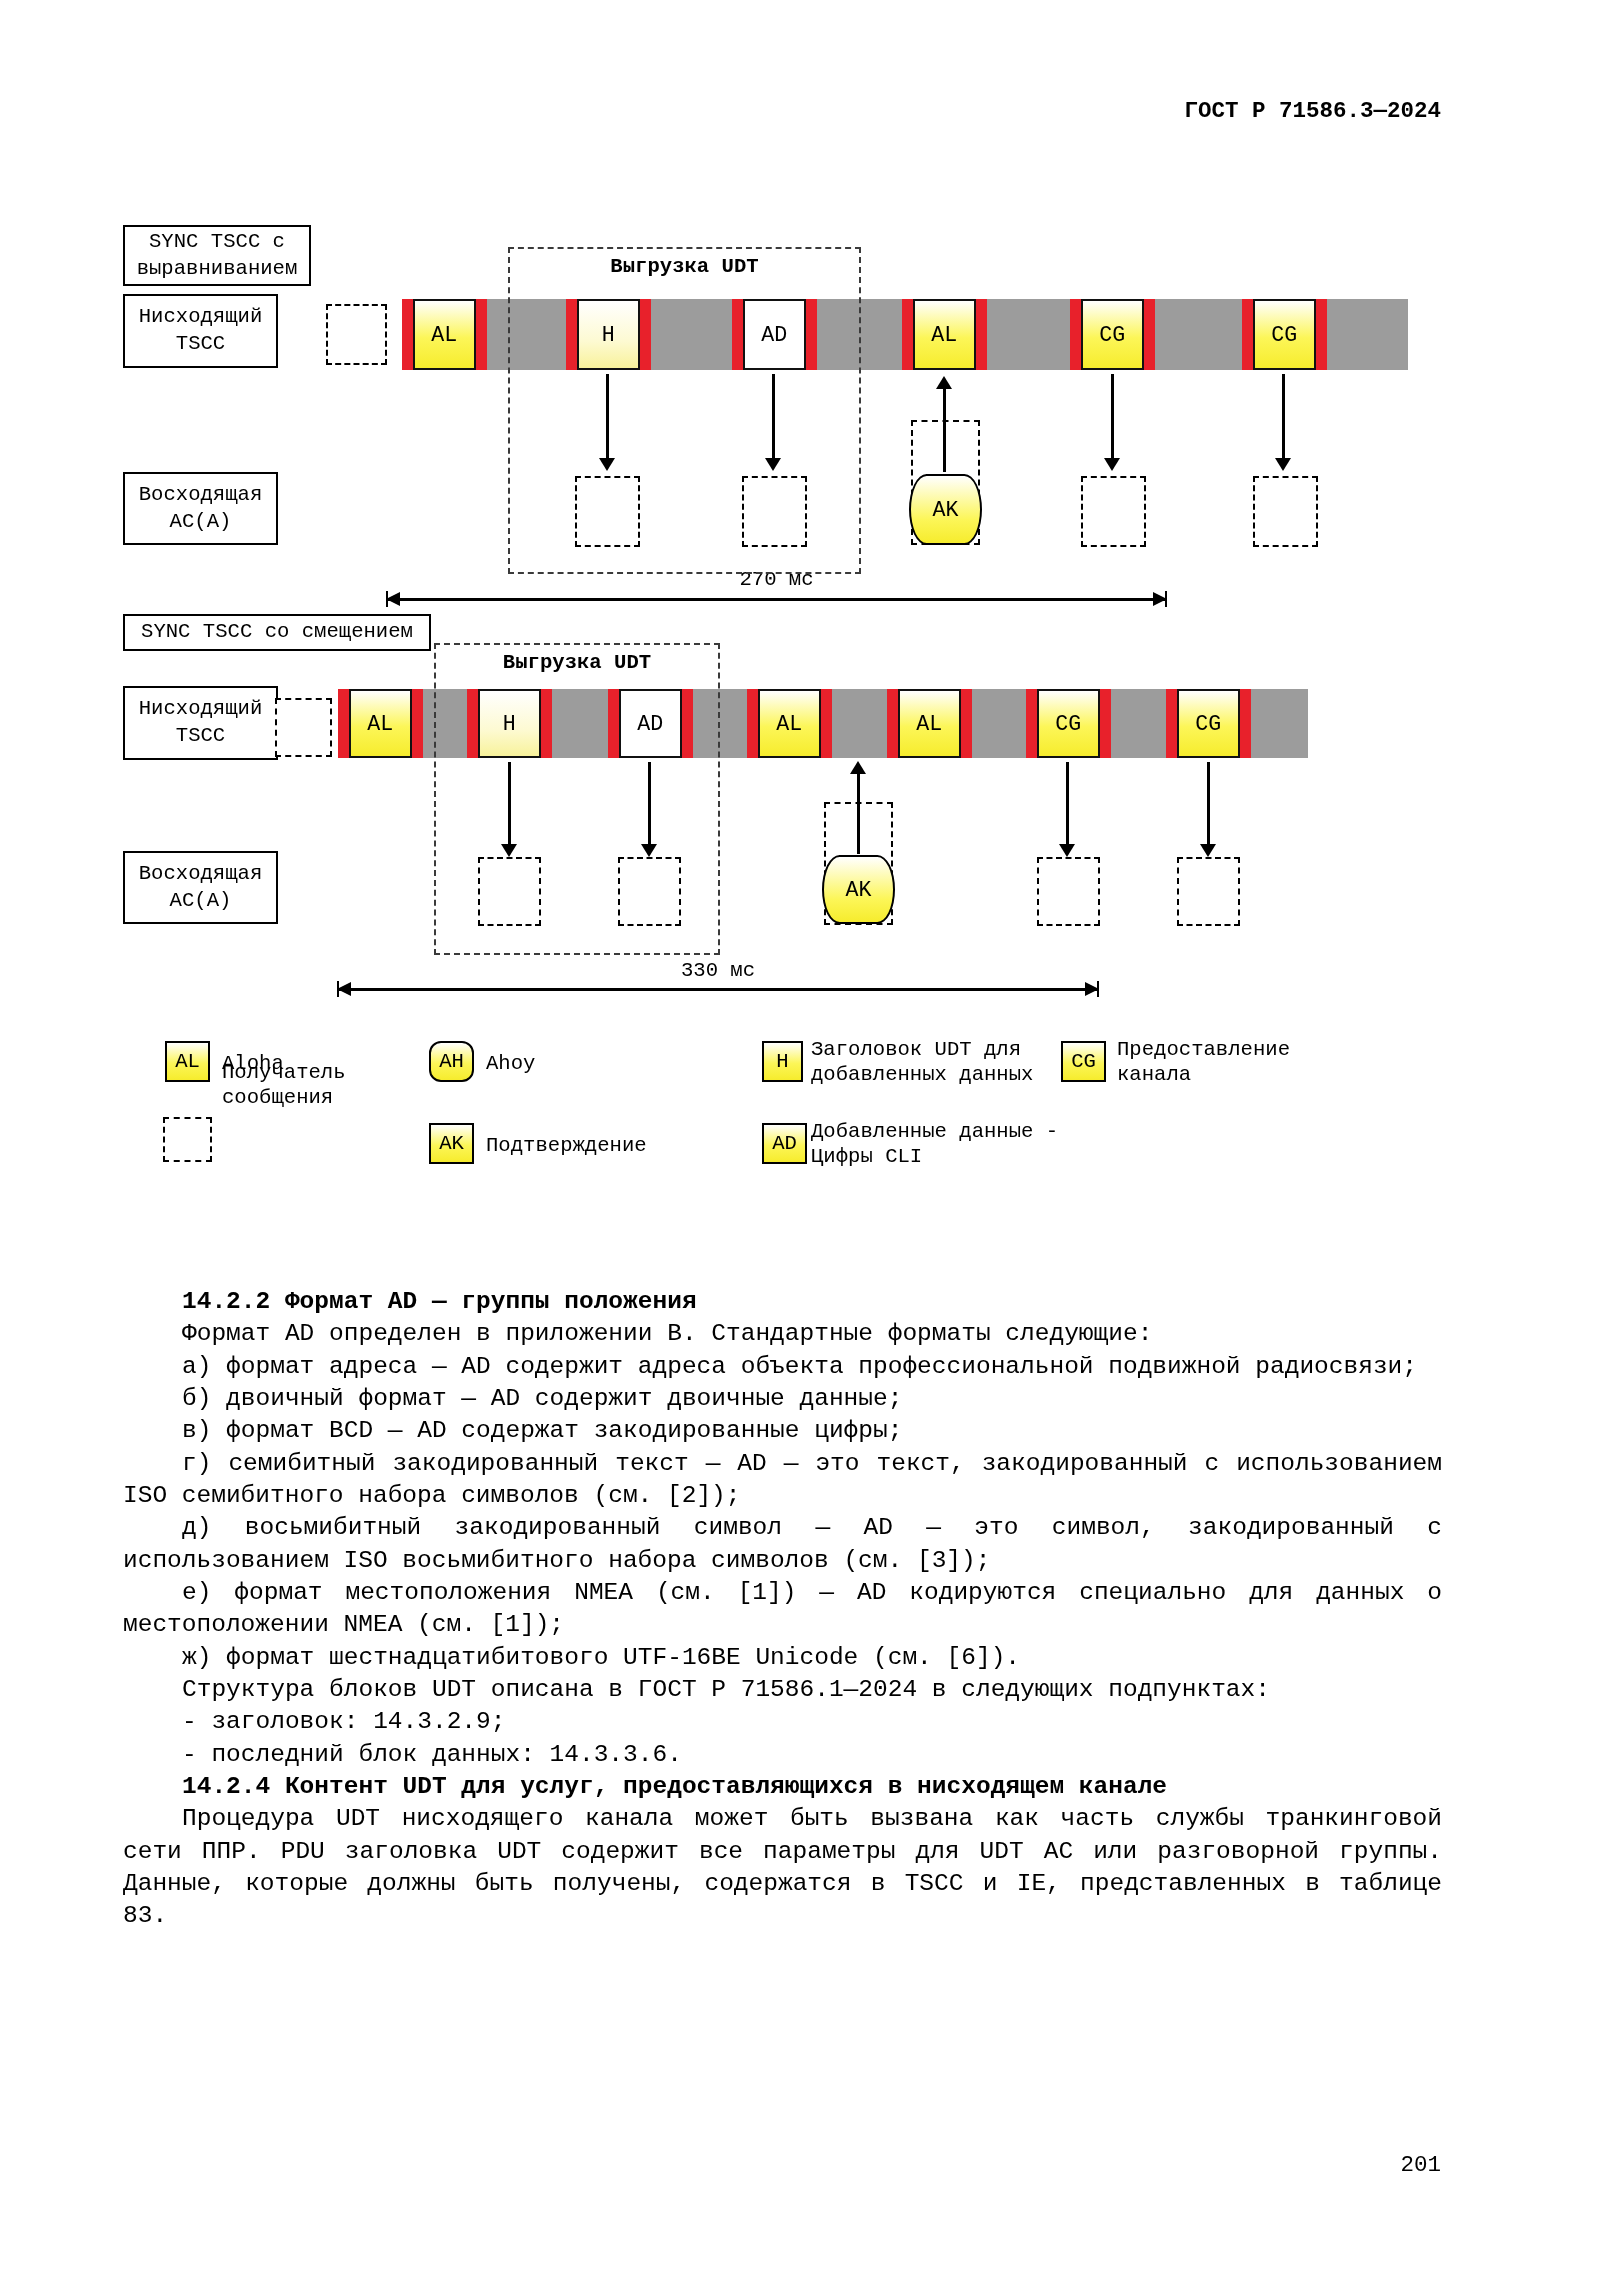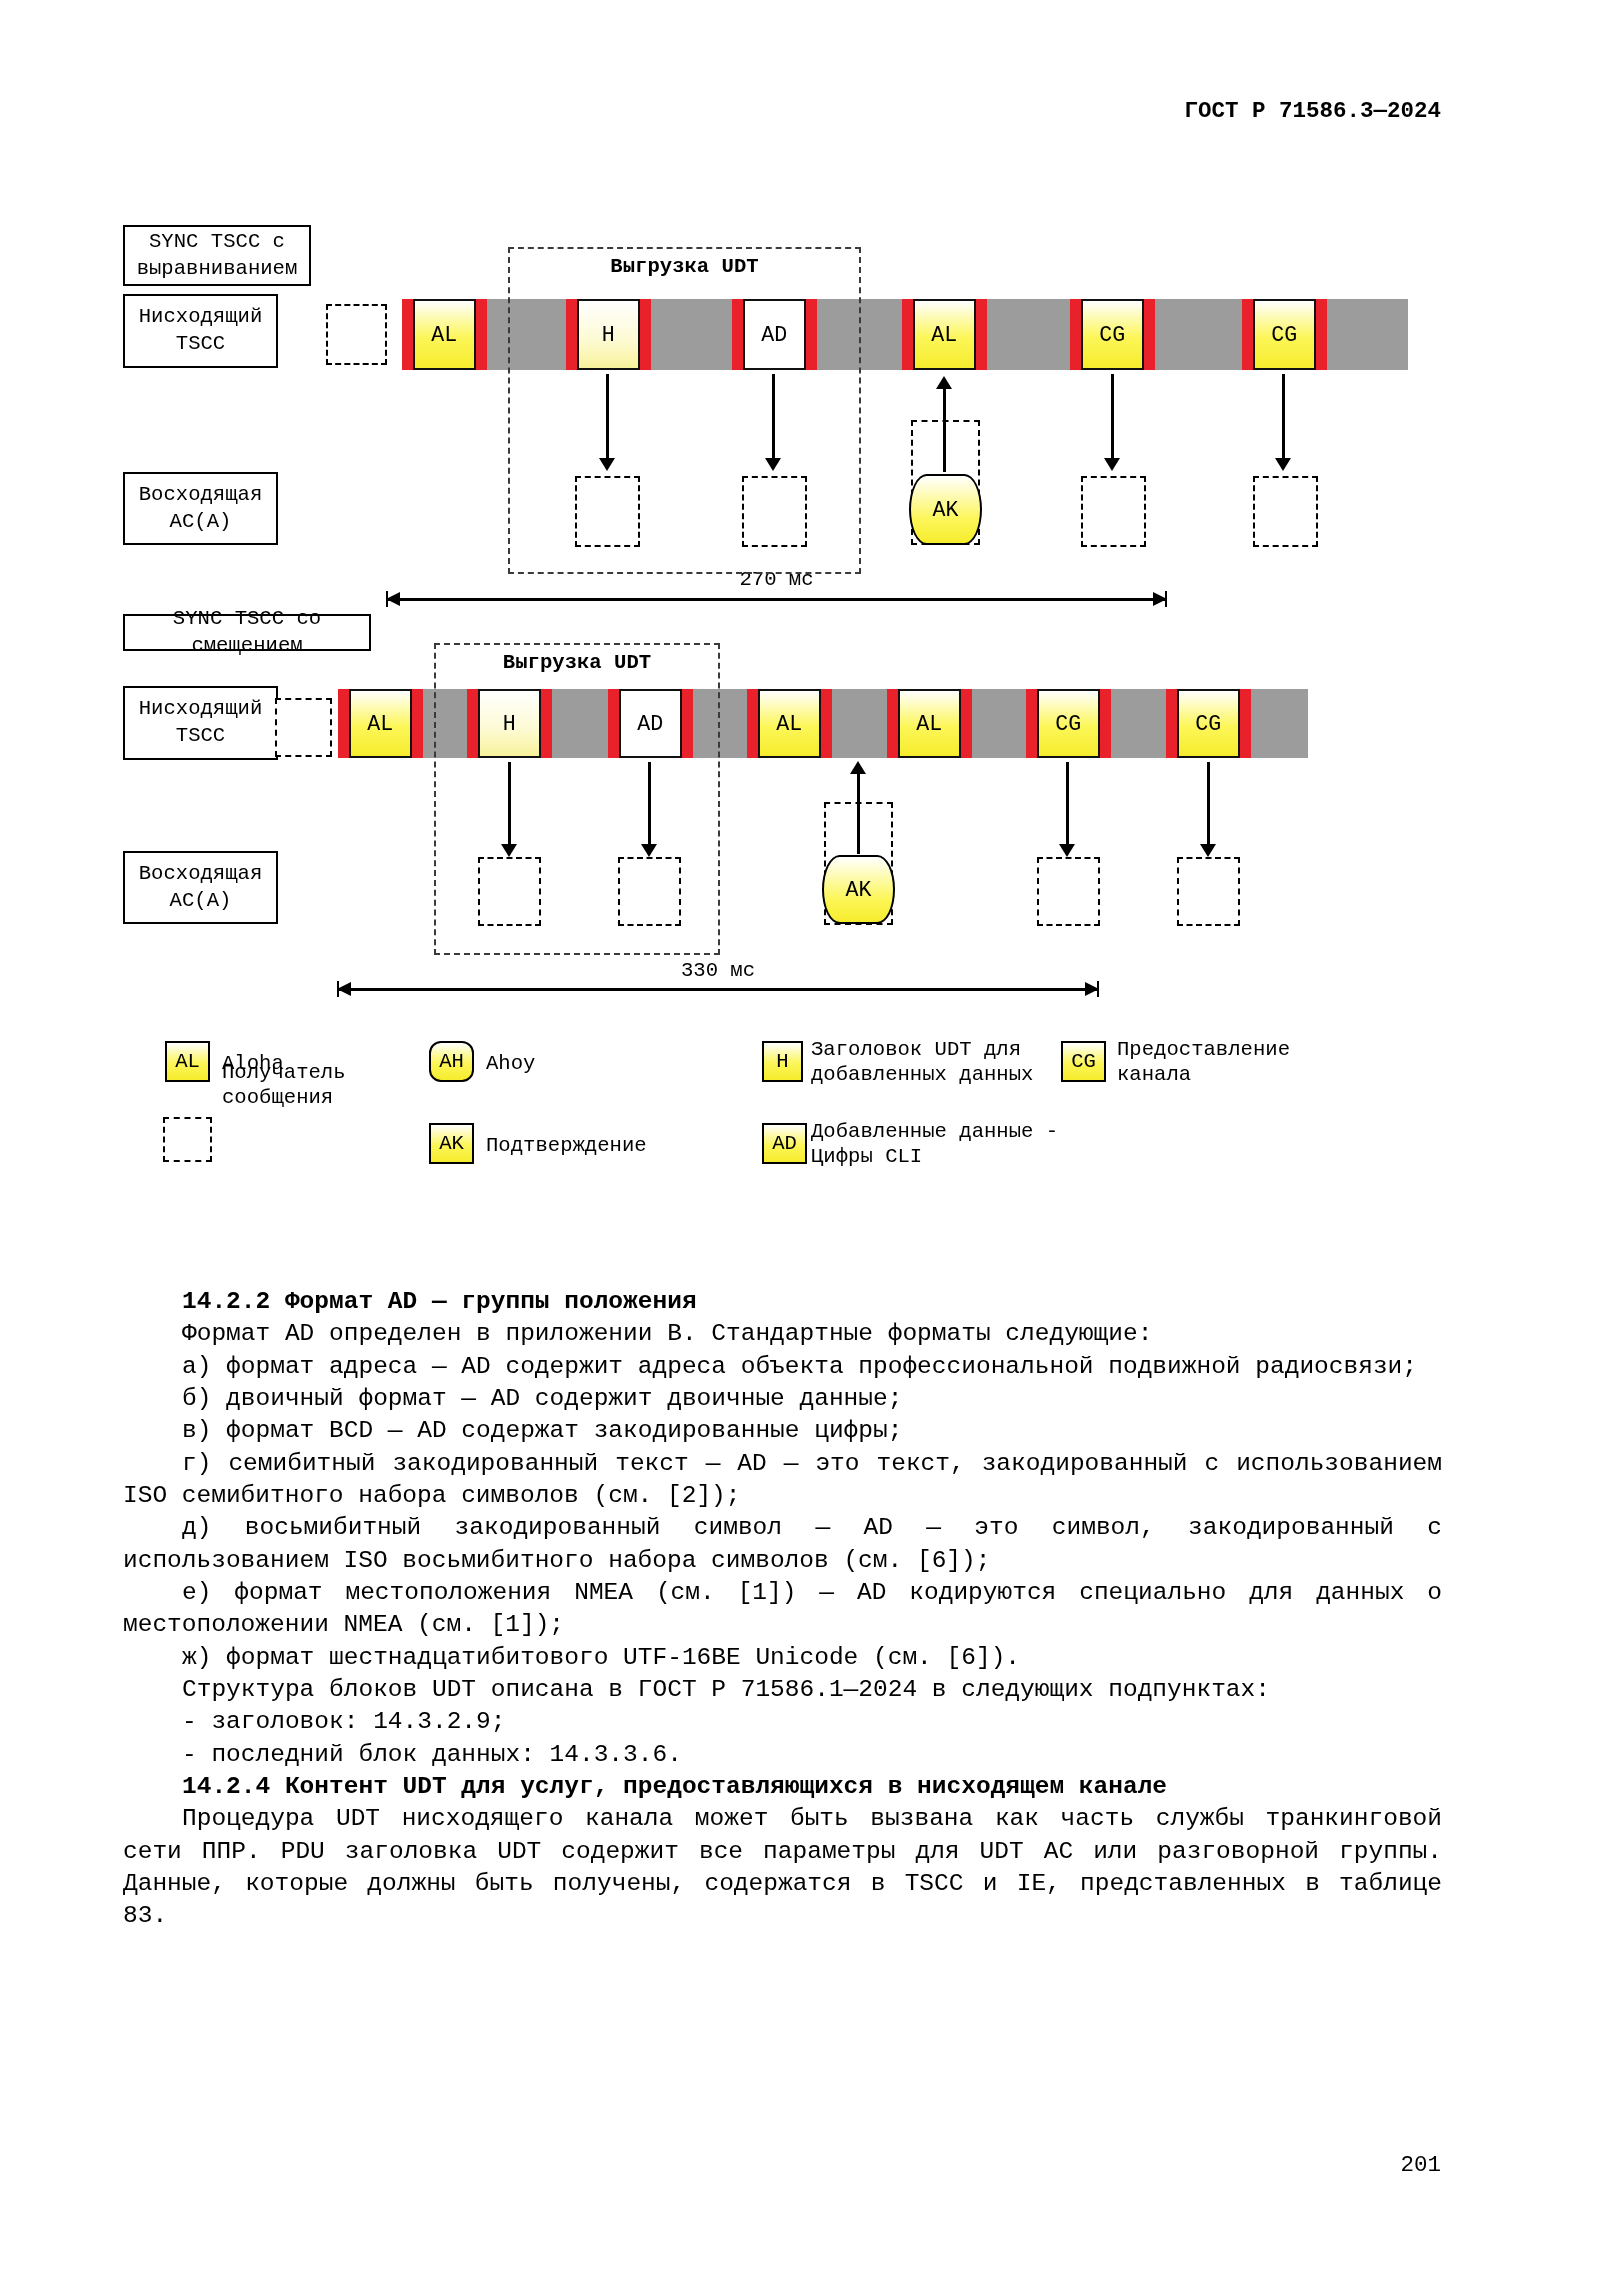--- a/index.html
+++ b/index.html
@@ -118,21 +118,21 @@
   <div class="dashbox" style="left:1081px;top:476px;width:65px;height:71px;"></div>
   <div class="dashbox" style="left:1253px;top:476px;width:65px;height:71px;"></div>
 
   <div class="lblbox" style="left:123px;top:472px;width:155px;height:73px;">Восходящая AC(A)</div>
 
   <div class="durlabel" style="left:387px;top:568px;width:779px;">270 мс</div>
   <div class="harrow" style="left:387px;top:598px;width:779px;"></div>
   <div class="vtick" style="left:386px;top:591px;"></div>
   <div class="vtick" style="left:1165px;top:591px;"></div>
 
-  <div class="lblbox" style="left:123px;top:614px;width:248px;height:37px;">SYNC TSCC со смещением</div>
+  <div class="lblbox" style="left:123px;top:614px;width:308px;height:37px;">SYNC TSCC со смещением</div>
 
   <div class="uploadbox" style="left:434px;top:643px;width:286px;height:312px;">
     <span>Выгрузка UDT</span>
   </div>
 
   <div class="lblbox" style="left:123px;top:686px;width:155px;height:74px;">Нисходящий TSCC</div>
 
   <div class="dashbox" style="left:275px;top:698px;width:57px;height:59px;"></div>
 
   <div class="strip" style="left:338px;top:689px;width:970px;height:69px;">
@@ -216,21 +216,21 @@
   <div class="lglabel" style="left:811px;top:1119px;width:265px;">Добавленные данные - Цифры CLI</div>
 
 
   <div class="bodytext">
     <p class="bold">14.2.2 Формат AD — группы положения</p>
     <p>Формат AD определен в приложении В. Стандартные форматы следующие:</p>
     <p>а) формат адреса — AD содержит адреса объекта профессиональной подвижной радиосвязи;</p>
     <p>б) двоичный формат — AD содержит двоичные данные;</p>
     <p>в) формат BCD — AD содержат закодированные цифры;</p>
     <p>г) семибитный закодированный текст — AD — это текст, закодированный с использованием ISO семибитного набора символов (см. [2]);</p>
-    <p>д) восьмибитный закодированный символ — AD — это символ, закодированный с использованием ISO восьмибитного набора символов (см. [6]);</p>
+    <p>д) восьмибитный закодированный символ — AD — это символ, закодированный с использованием ISO восьмибитного набора символов (см. [3]);</p>
     <p>е) формат местоположения NMEA (см. [1]) — AD кодируются специально для данных о местоположении NMEA (см. [1]);</p>
     <p>ж) формат шестнадцатибитового UTF-16BE Unicode (см. [6]).</p>
     <p>Структура блоков UDT описана в ГОСТ Р 71586.1—2024 в следующих подпунктах:</p>
     <p>- заголовок: 14.3.2.9;</p>
     <p>- последний блок данных: 14.3.3.6.</p>
     <p class="bold">14.2.4 Контент UDT для услуг, предоставляющихся в нисходящем канале</p>
     <p>Процедура UDT нисходящего канала может быть вызвана как часть службы транкинговой сети ППР. PDU заголовка UDT содержит все параметры для UDT AC или разговорной группы. Данные, которые должны быть получены, содержатся в TSCC и IE, представленных в таблице 83.</p>
   </div>
 
   <div class="pagenum">201</div>

